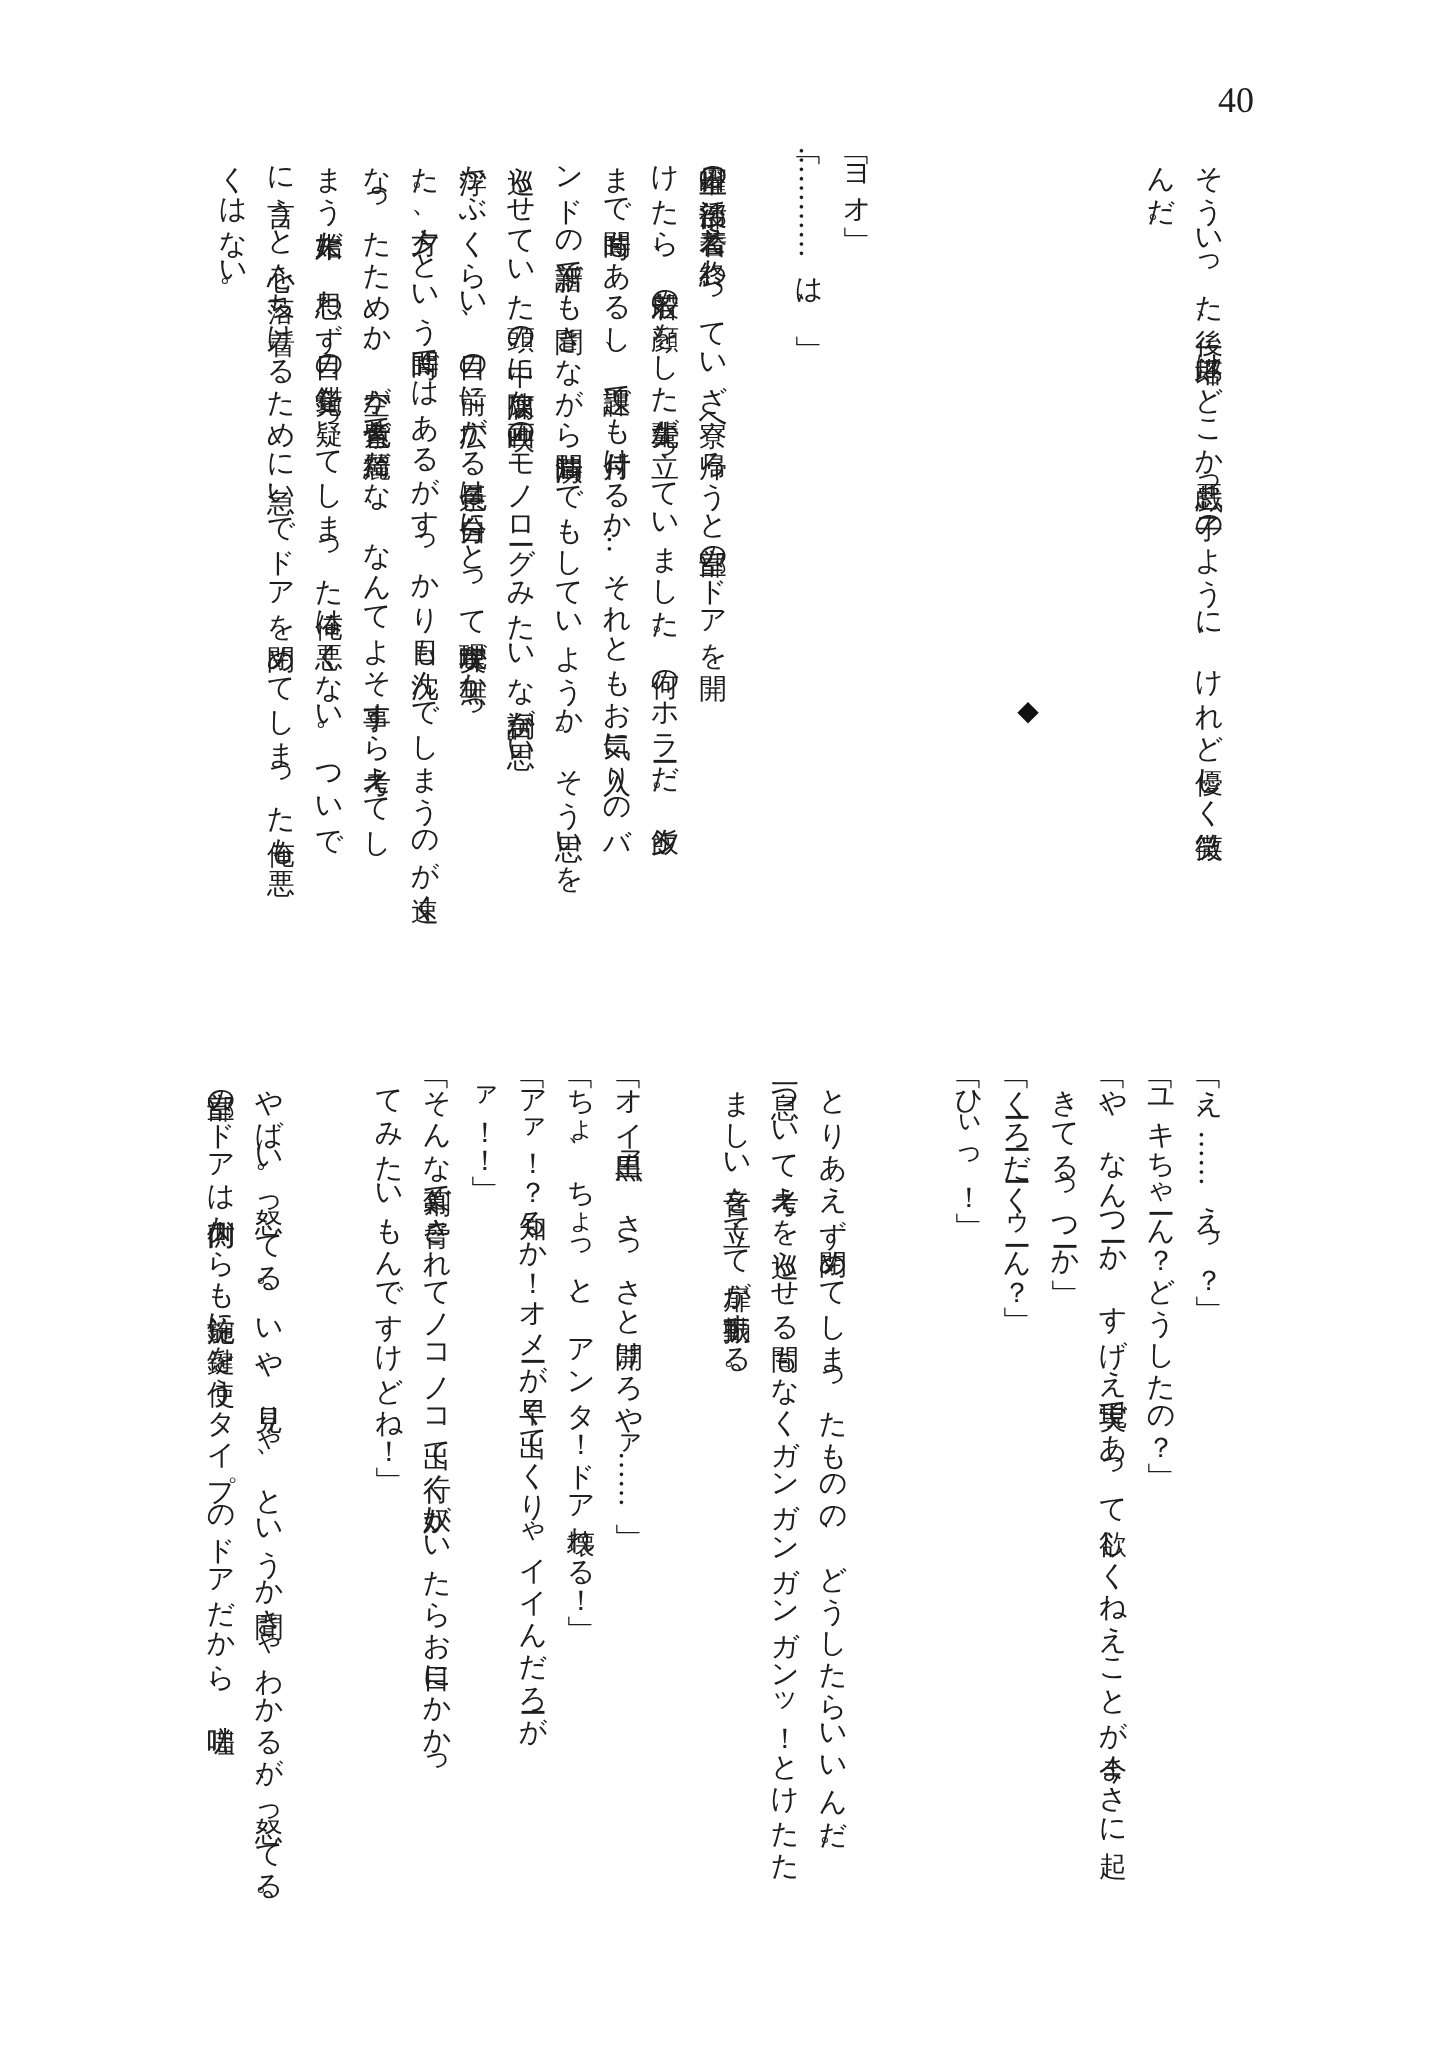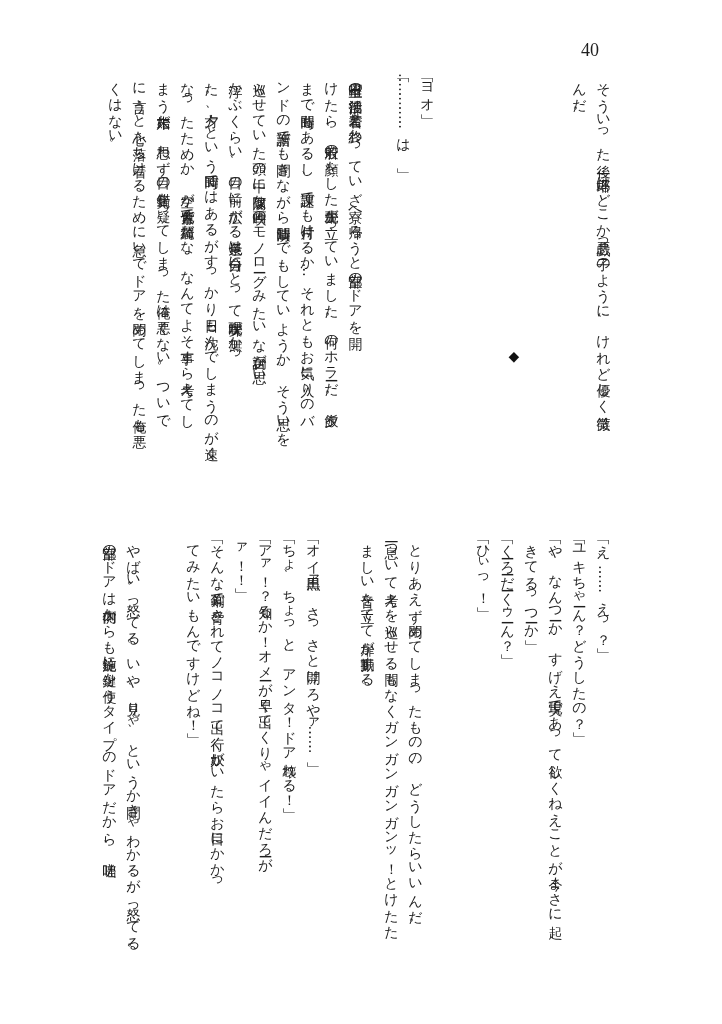--- a/index.html
+++ b/index.html
@@ -11,21 +11,21 @@
     position: relative;
     width: 722px;
     height: 1024px;
     overflow: hidden;
     background: #ffffff;
     color: #1e1e1e;
     font-family: "DejaVu Serif", "Liberation Serif", serif;
   }
   .page-number {
     position: absolute;
-    left: 581px;
+    left: 609px;
     top: 40px;
     font-size: 18px;
     line-height: 20px;
     font-family: "Liberation Serif", "DejaVu Serif", serif;
     color: #1e1e1e;
   }
   .tier {
     position: absolute;
     left: 0;
     width: 722px;

